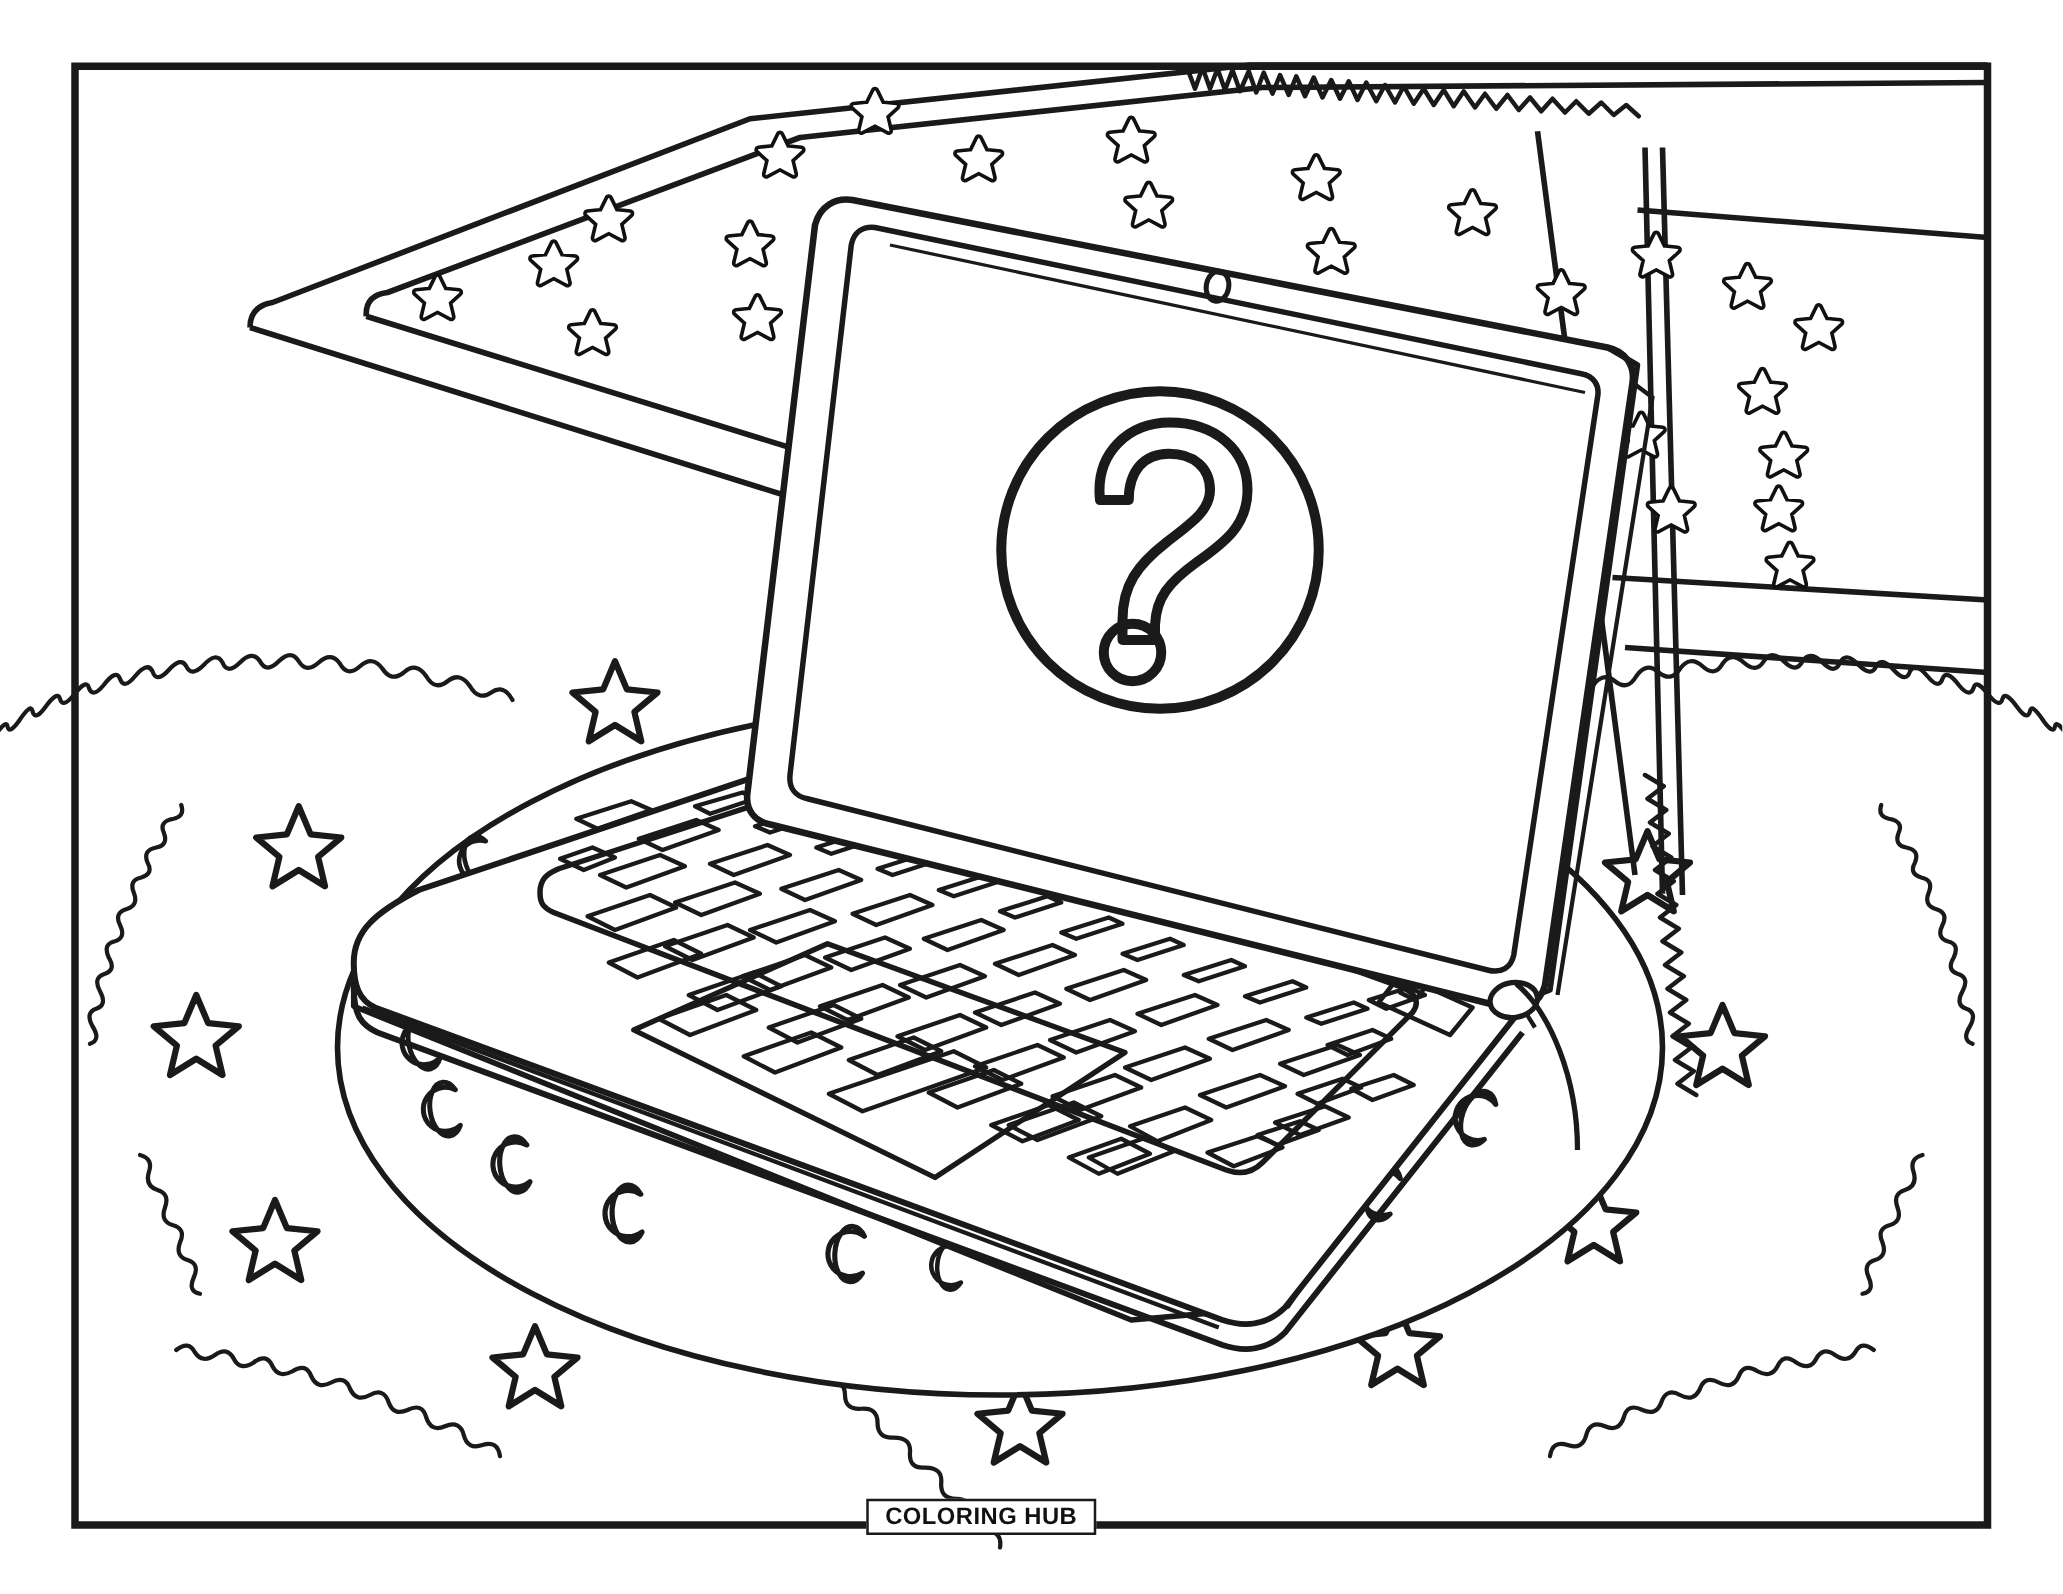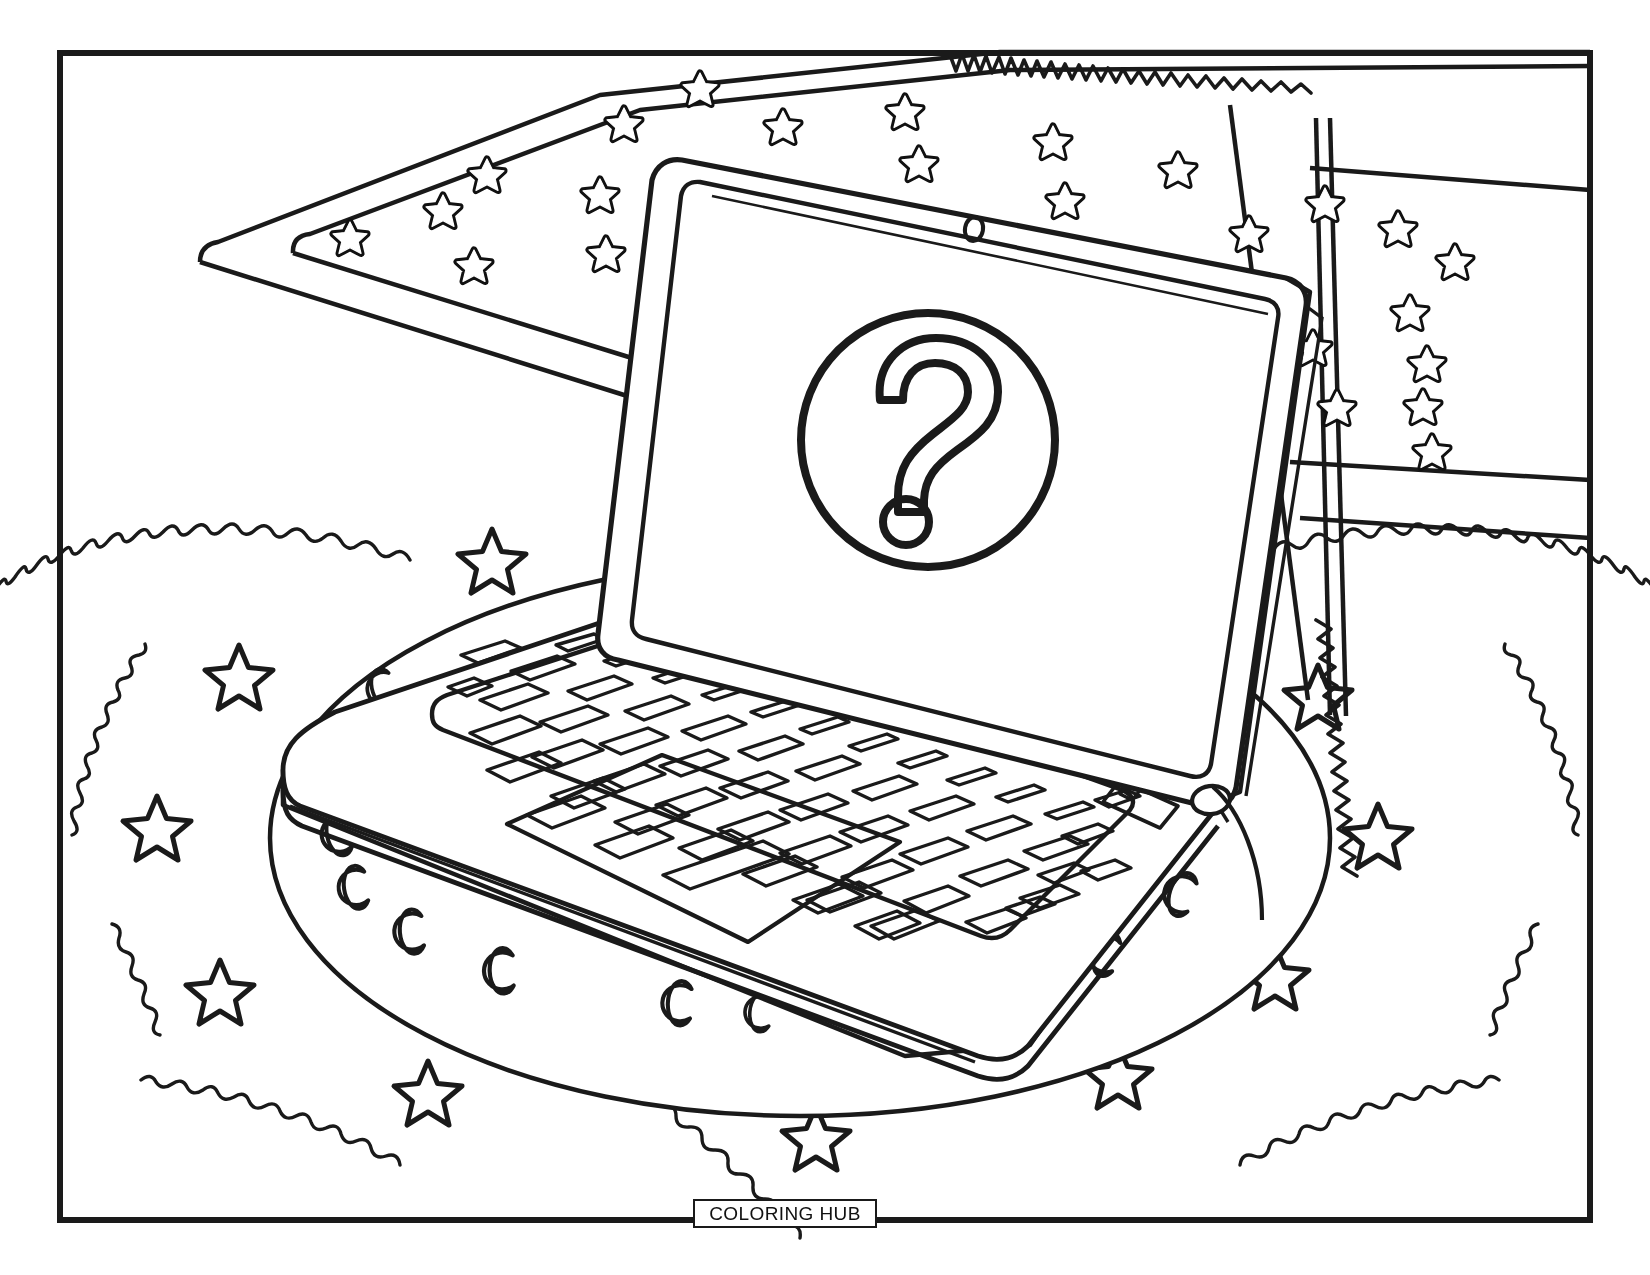--- a/index.html
+++ b/index.html
@@ -31,21 +31,21 @@
     height: 29px;
     border: 2px solid #1a1a1a;
     background: #ffffff;
     display: flex;
     align-items: center;
     justify-content: center;
     box-sizing: border-box;
   }
   .wm-text {
     font-family: "Liberation Sans", sans-serif;
-    font-weight: normal;
+    font-weight: bold;
     font-size: 19px;
     letter-spacing: 0.4px;
     color: #111111;
     white-space: nowrap;
     line-height: 1;
   }
 </style>
 </head>
 <body>
 

